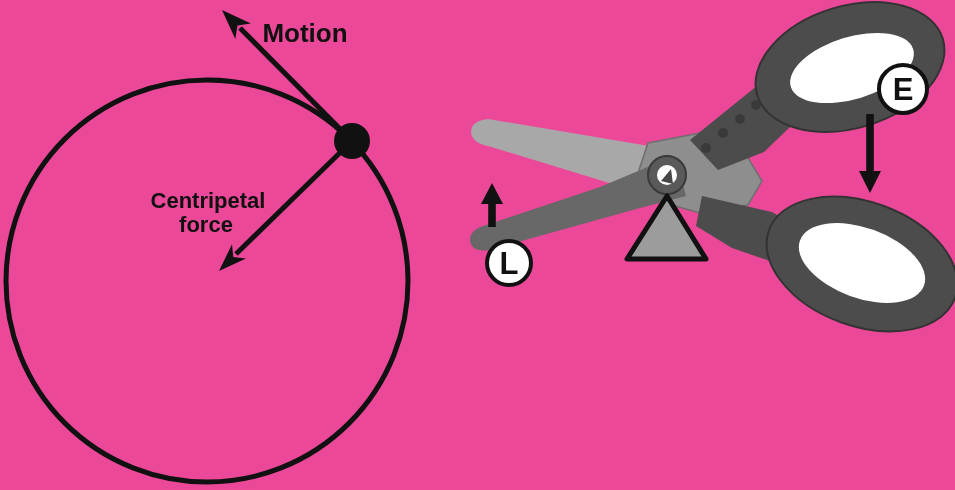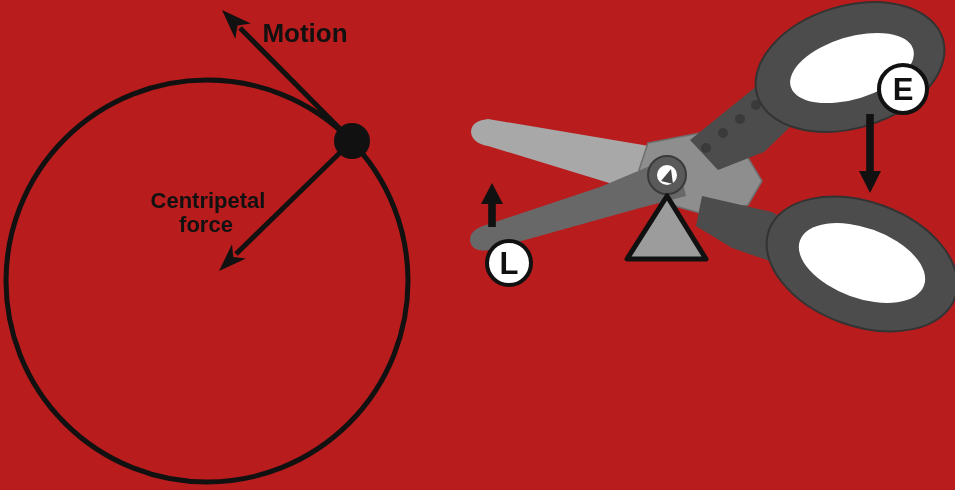--- a/index.html
+++ b/index.html
@@ -5,21 +5,21 @@
   html, body {
     margin: 0;
     padding: 0;
     background: #ffffff;
     font-family: "Liberation Sans", sans-serif;
   }
   .canvas {
     position: relative;
     width: 955px;
     height: 490px;
-    background: #b91c1c;
+    background: #ec4899;
     overflow: hidden;
   }
   .canvas svg {
     position: absolute;
     top: 0;
     left: 0;
     display: block;
   }
   text {
     font-family: "Liberation Sans", sans-serif;

